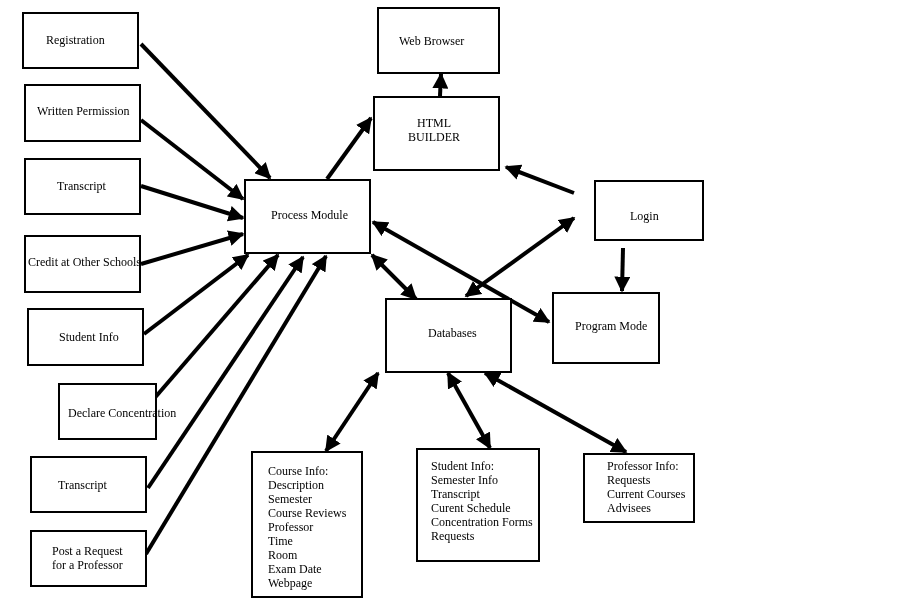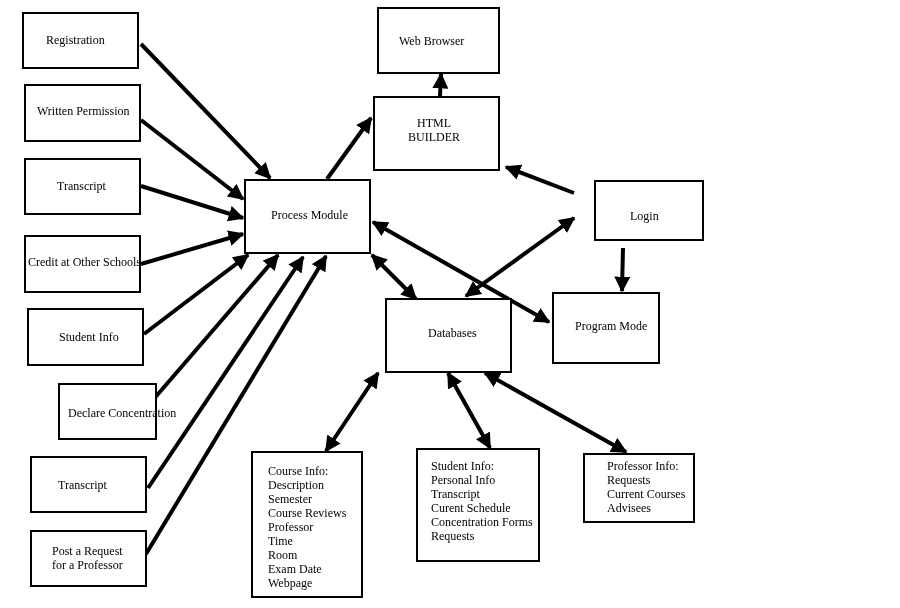--- a/index.html
+++ b/index.html
@@ -109,21 +109,21 @@
     <div>Professor</div>
     <div>Time</div>
     <div>Room</div>
     <div>Exam Date</div>
     <div>Webpage</div>
   </div>
 </div>
 <div class="box" style="left:416px;top:448px;width:124px;height:114px;">
   <div class="list" style="left:13px;top:9px;">
     <div>Student Info:</div>
-    <div>Personal Info</div>
+    <div>Semester Info</div>
     <div>Transcript</div>
     <div>Curent Schedule</div>
     <div>Concentration Forms</div>
     <div>Requests</div>
   </div>
 </div>
 <div class="box" style="left:583px;top:453px;width:112px;height:70px;padding-left:36px;">
   <div class="list" style="left:22px;top:4px;">
     <div>Professor Info:</div>
     <div>Requests</div>

